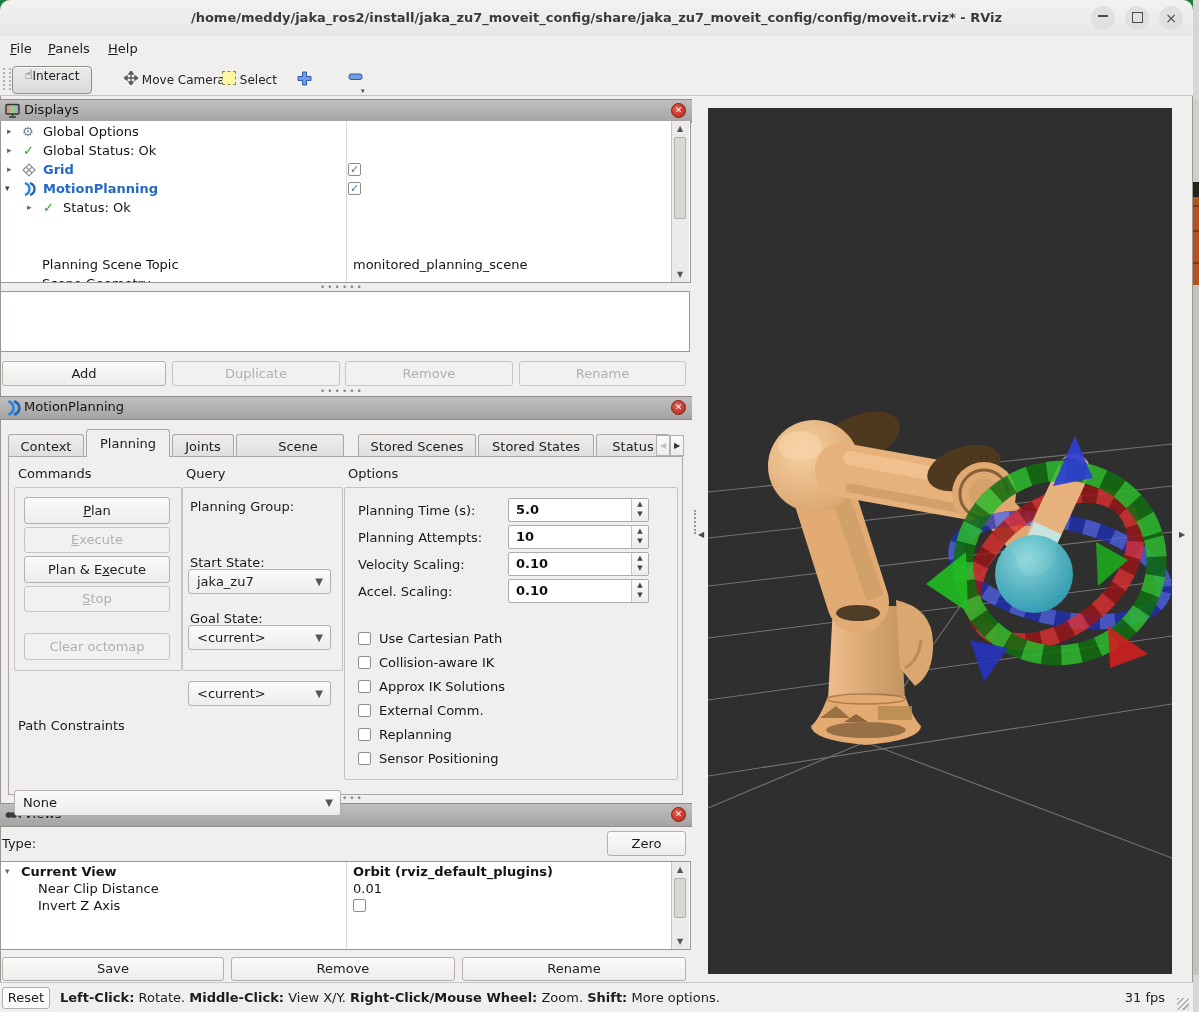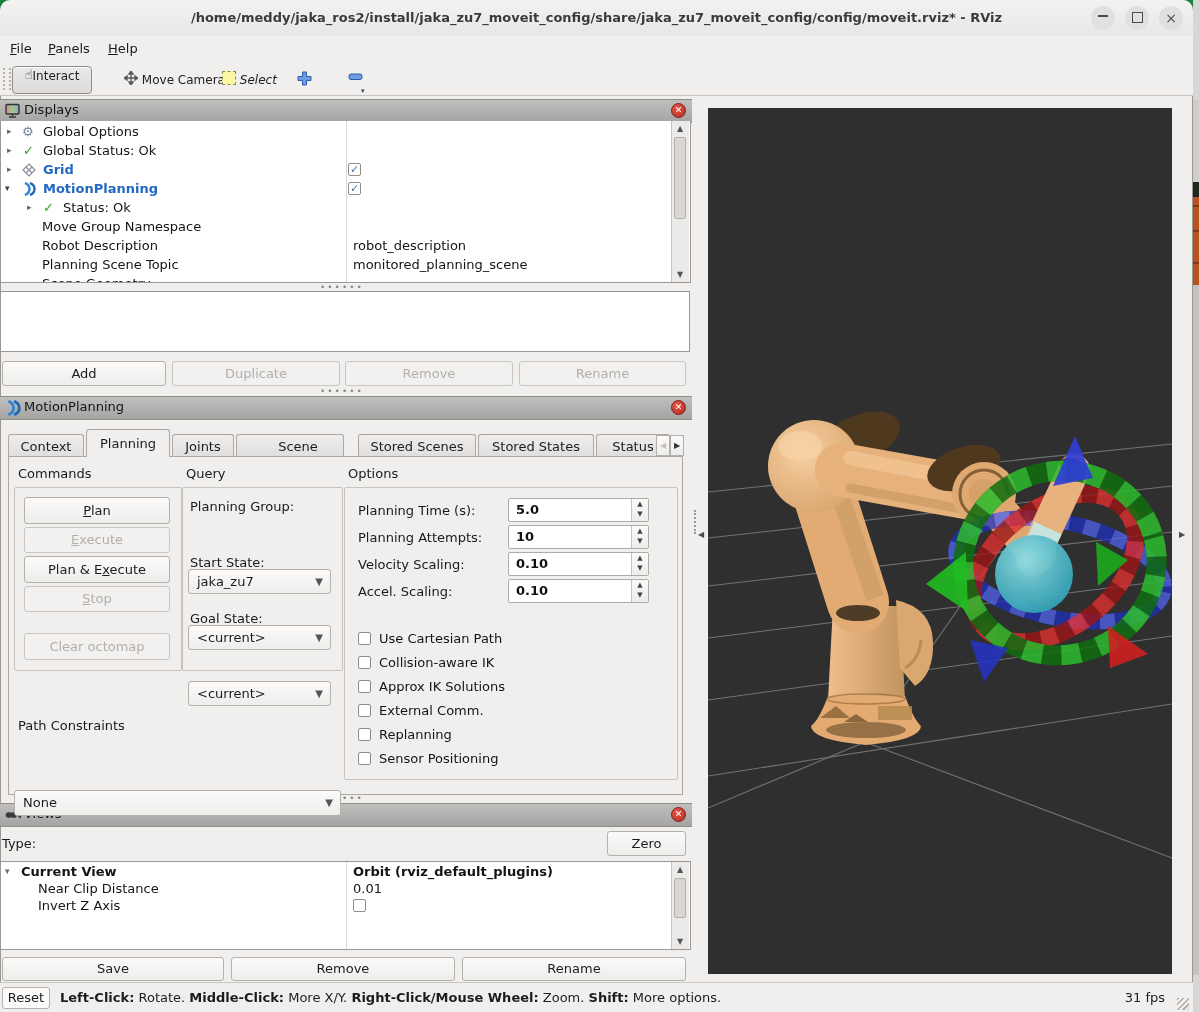--- a/index.html
+++ b/index.html
@@ -96,21 +96,21 @@
               <line x1="7" y1="2" x2="7" y2="12"></line>
               <line x1="2" y1="7" x2="12" y2="7"></line>
               <polygon points="7,0 5,3 9,3"></polygon>
               <polygon points="7,14 5,11 9,11"></polygon>
               <polygon points="0,7 3,5 3,9"></polygon>
               <polygon points="14,7 11,5 11,9"></polygon>
             </g>
           </svg>
       <span class="lbl">Move Camera</span>
     </div>
-    <div class="tbtn" style="left:222px;line-height:26px;font-style:italic;">
+    <div class="tbtn" style="left:222px;line-height:26px;">
       <span style="display:inline-block;width:12px;height:12px;background:#fdf6a3;border:1px dashed #8a8a5a;vertical-align:-2px;"></span>
       <span class="lbl">Select</span>
     </div>
     <div class="tbtn" style="left:293px;width:22px;text-align:center;line-height:26px;">
       <svg width="15" height="15" viewBox="0 0 15 15" style="vertical-align:-3px;">
             <path d="M5.5,1 h4 v4.5 H14 v4 H9.5 V14 h-4 V9.5 H1 v-4 h4.5 Z" fill="#6f9ce0" stroke="#2a5cab" stroke-width="1"></path>
           </svg>
     </div>
     <div class="tbtn" style="left:343px;width:24px;text-align:center;line-height:26px;">
       <svg width="15" height="8" viewBox="0 0 15 8" style="vertical-align:2px;">
@@ -167,27 +167,20 @@
             <path d="M3,13 C9,10.5 9,3.5 3,1" stroke="#2b86d8" fill="none" stroke-width="2.4"></path>
             <path d="M8,13 C14,10.5 14,3.5 8,1" stroke="#1f66b5" fill="none" stroke-width="2.4"></path>
           </svg>
       <span class="tlabel blue" style="left:42px;">MotionPlanning</span>
       <span class="cb" style="left:347px;top:3px;">✓</span>
     </div>
     <div class="trow" style="top:77px;height:19px;line-height:19px;">
       <span class="exp" style="left:26px;">▸</span>
       <span class="abs" style="left:42px;top:0;color:#2da12d;font-weight:bold;">✓</span>
       <span class="tlabel" style="left:62px;">Status: Ok</span>
-    </div>
-    <div class="trow" style="top:96px;height:19px;line-height:19px;">
-      <span class="tlabel" style="left:41px;">Move Group Namespace</span>
-    </div>
-    <div class="trow" style="top:115px;height:19px;line-height:19px;">
-      <span class="tlabel" style="left:41px;">Robot Description</span>
-      <span class="tval">robot_description</span>
     </div>
     <div class="trow" style="top:134px;height:19px;line-height:19px;">
       <span class="tlabel" style="left:41px;">Planning Scene Topic</span>
       <span class="tval">monitored_planning_scene</span>
     </div>
     <div class="trow" style="top:153px;height:19px;line-height:19px;">
       <span class="tlabel" style="left:41px;">Scene Geometry</span>
     </div>
 
     <div class="vscroll">
@@ -444,21 +437,21 @@
     </g>
   </svg>
 
   <div class="abs" style="left:694px;top:510px;height:24px;border-left:2px dotted #9a9794;"></div>
   <span class="abs" style="left:698px;top:530px;font-size:8px;color:#4a4a4a;">◀</span>
   <span class="abs" style="left:1179px;top:530px;font-size:8px;color:#4a4a4a;">▶</span>
 
   <div class="statusbar">
     <div class="btn" style="left:2px;top:4px;width:48px;height:22px;line-height:20px;background:#fcfbfa;"><span>Reset</span></div>
     <div class="abs txt" style="left:60px;top:7px;">
-      <span class="b">Left-Click:</span><span> Rotate. </span><span class="b">Middle-Click:</span><span> More X/Y. </span><span class="b">Right-Click/Mouse Wheel:</span><span> Zoom. </span><span class="b">Shift:</span><span> More options.</span>
+      <span class="b">Left-Click:</span><span> Rotate. </span><span class="b">Middle-Click:</span><span> View X/Y. </span><span class="b">Right-Click/Mouse Wheel:</span><span> Zoom. </span><span class="b">Shift:</span><span> More options.</span>
     </div>
     <div class="abs txt" style="right:28px;top:7px;">31 fps</div>
     <div class="abs" style="right:4px;bottom:3px;width:12px;height:12px;background:repeating-linear-gradient(135deg,#b3b0ad 0 1.5px,transparent 1.5px 4px);"></div>
   </div>
 
 </div>
 
 <div class="sliver">
   <div class="abs" style="left:0;top:100px;width:6px;height:82px;background:#d0cecb;"></div>
   <div class="abs" style="left:0;top:182px;width:6px;height:15px;background:#20261c;"></div>

